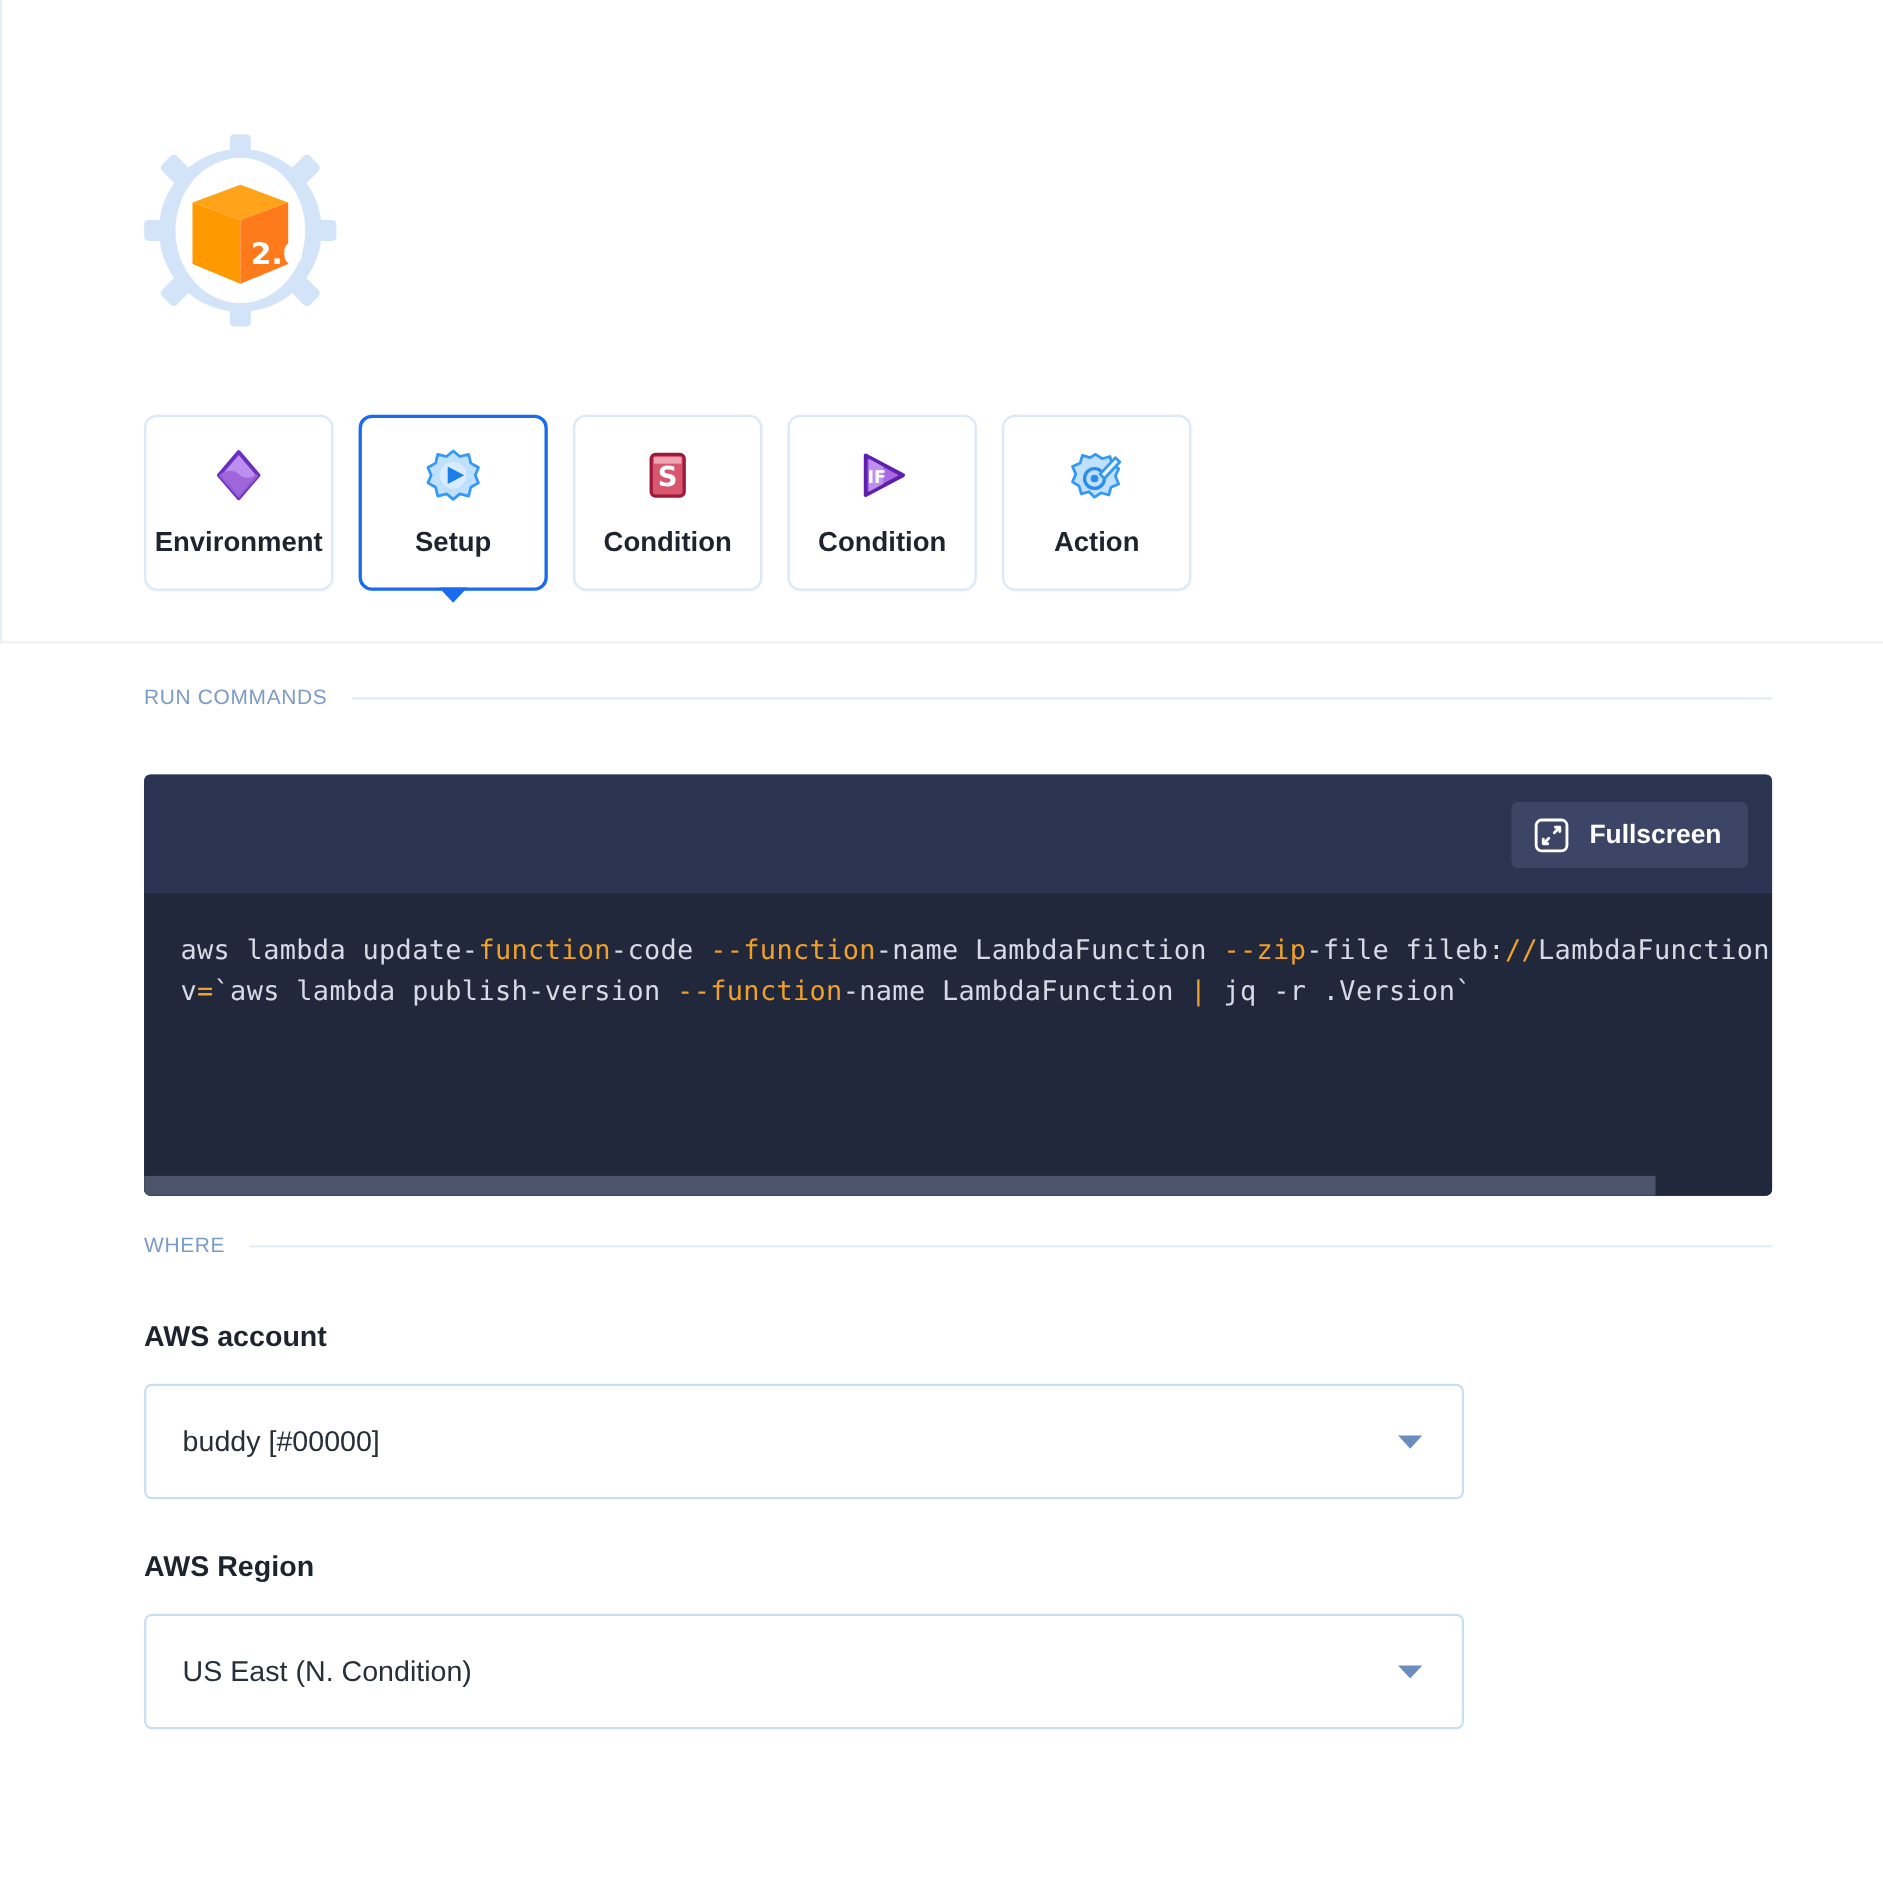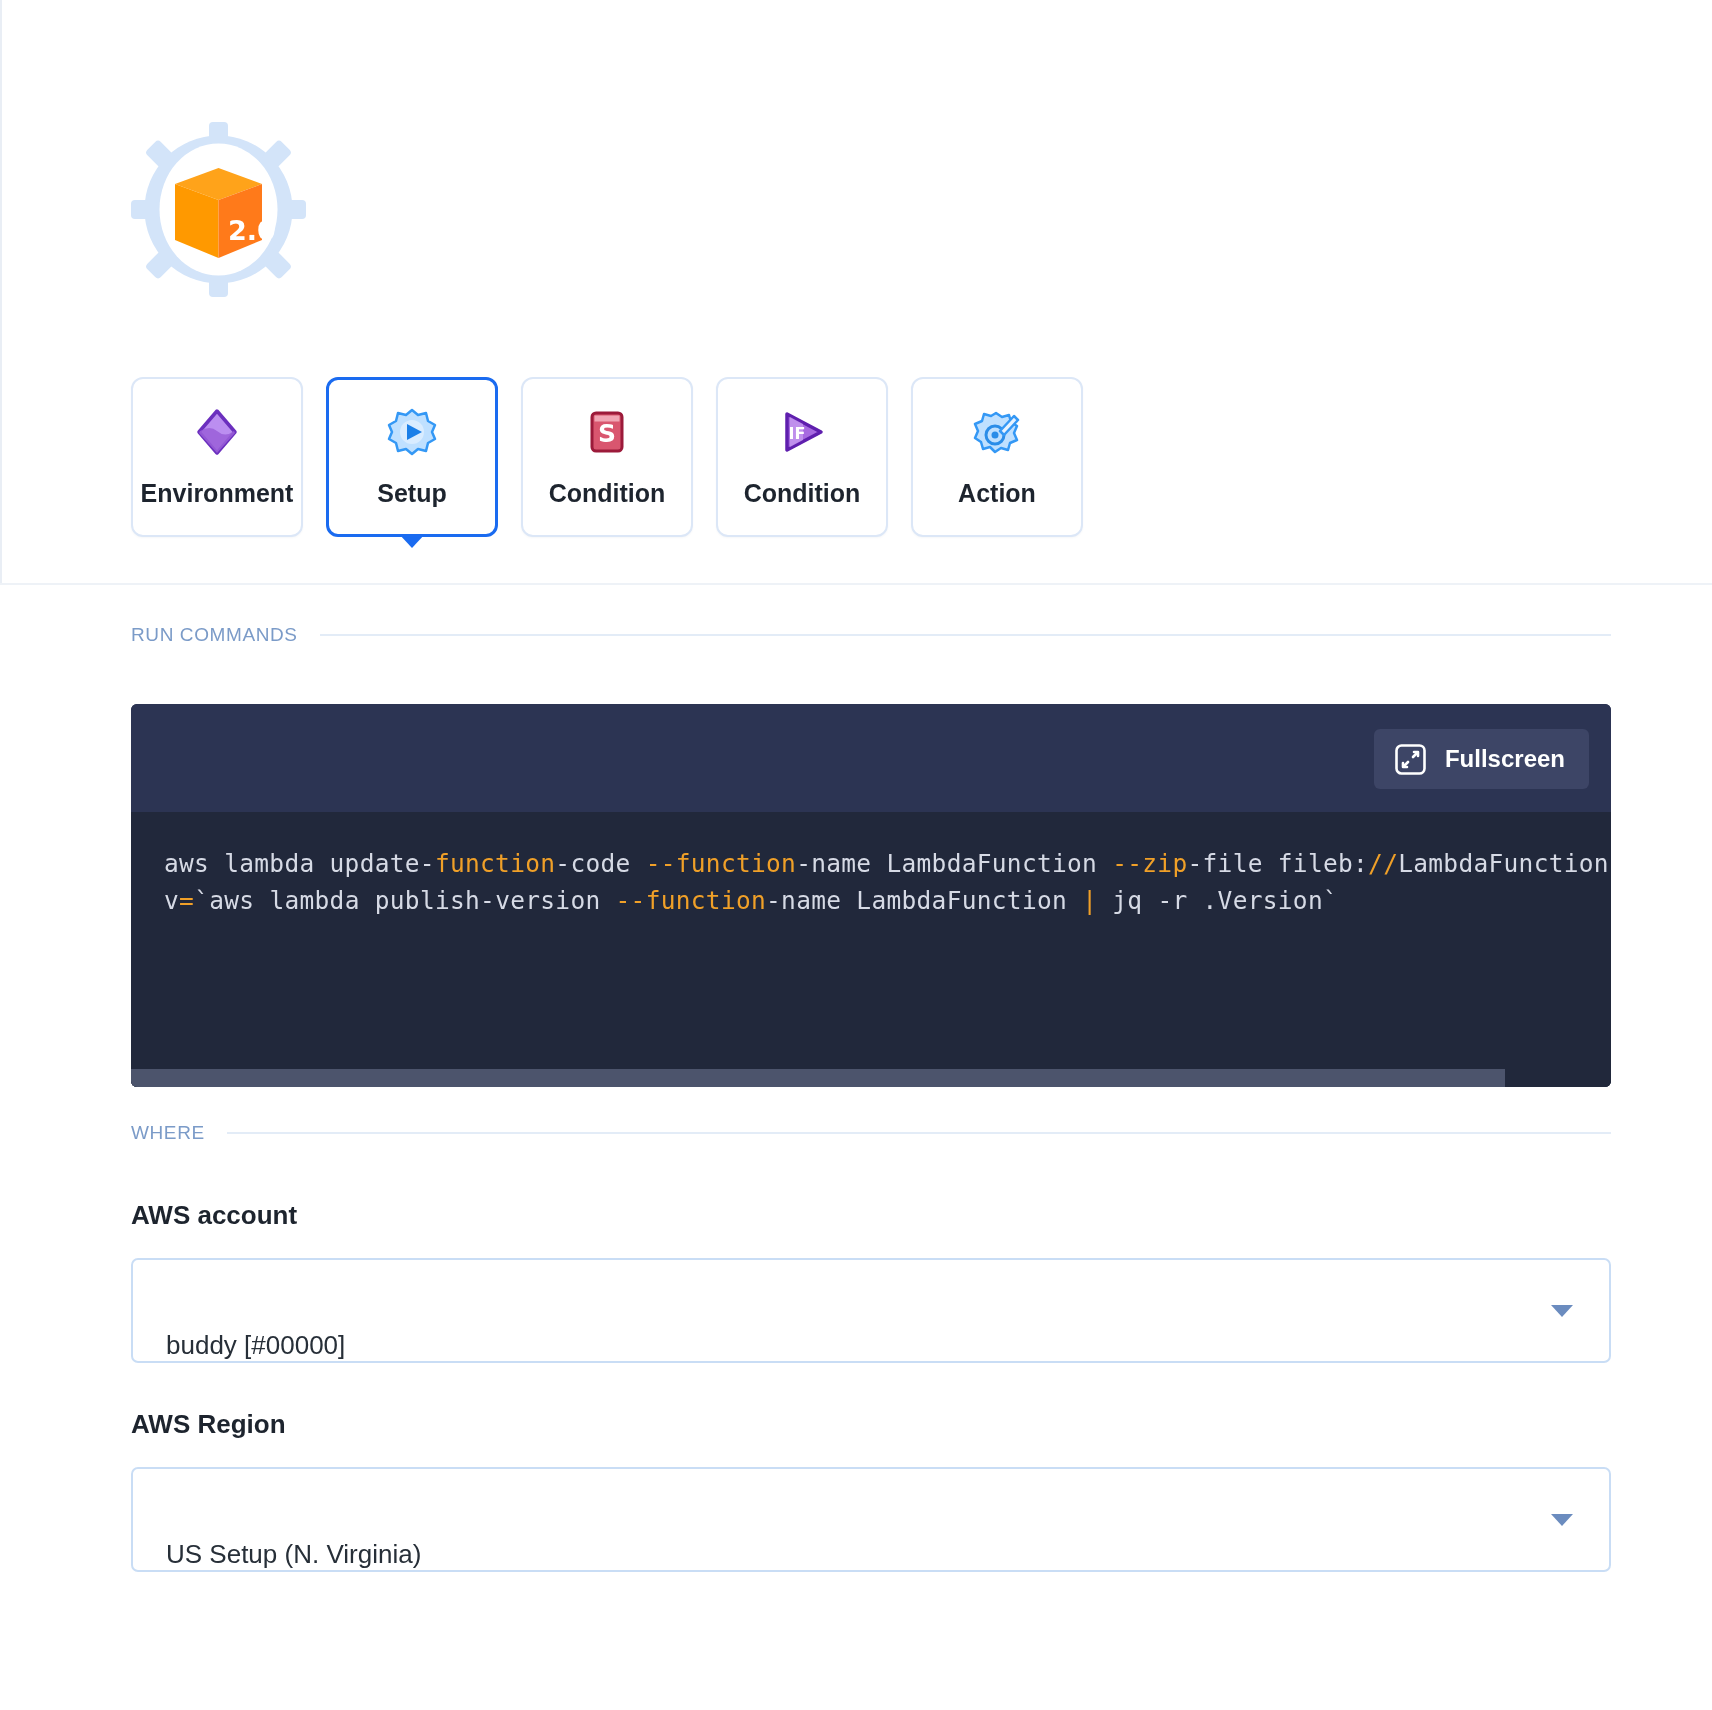--- a/index.html
+++ b/index.html
@@ -200,26 +200,26 @@
     position: absolute;
     left: 131px;
     font-size: 26px;
     font-weight: bold;
     color: #1d242e;
     white-space: nowrap;
   }
   .select {
     position: absolute;
     left: 131px;
-    width: 1480px; height: 105px;
+    width: 1200px; height: 105px;
     background: #ffffff;
     border: 2px solid #c9ddf5;
     border-radius: 7px;
     display: flex;
-    align-items: flex-end;
+    align-items: center;
     cursor: pointer;
   }
   .select-value {
     font-size: 26px;
     color: #272f38;
     padding-left: 33px;
     white-space: nowrap;
   }
   .select-caret {
     position: absolute;
@@ -365,17 +365,17 @@
   </div>
 
   <div class="field-label" style="top:1200px;">AWS account</div>
   <div class="select" style="top:1258px;">
     <span class="select-value">buddy [#00000]</span>
     <span class="select-caret"></span>
   </div>
 
   <div class="field-label" style="top:1409px;">AWS Region</div>
   <div class="select" style="top:1467px;">
-    <span class="select-value">US Setup (N. Virginia)</span>
+    <span class="select-value">US East (N. Condition)</span>
     <span class="select-caret"></span>
   </div>
 
 </div>
 
 </body></html>

